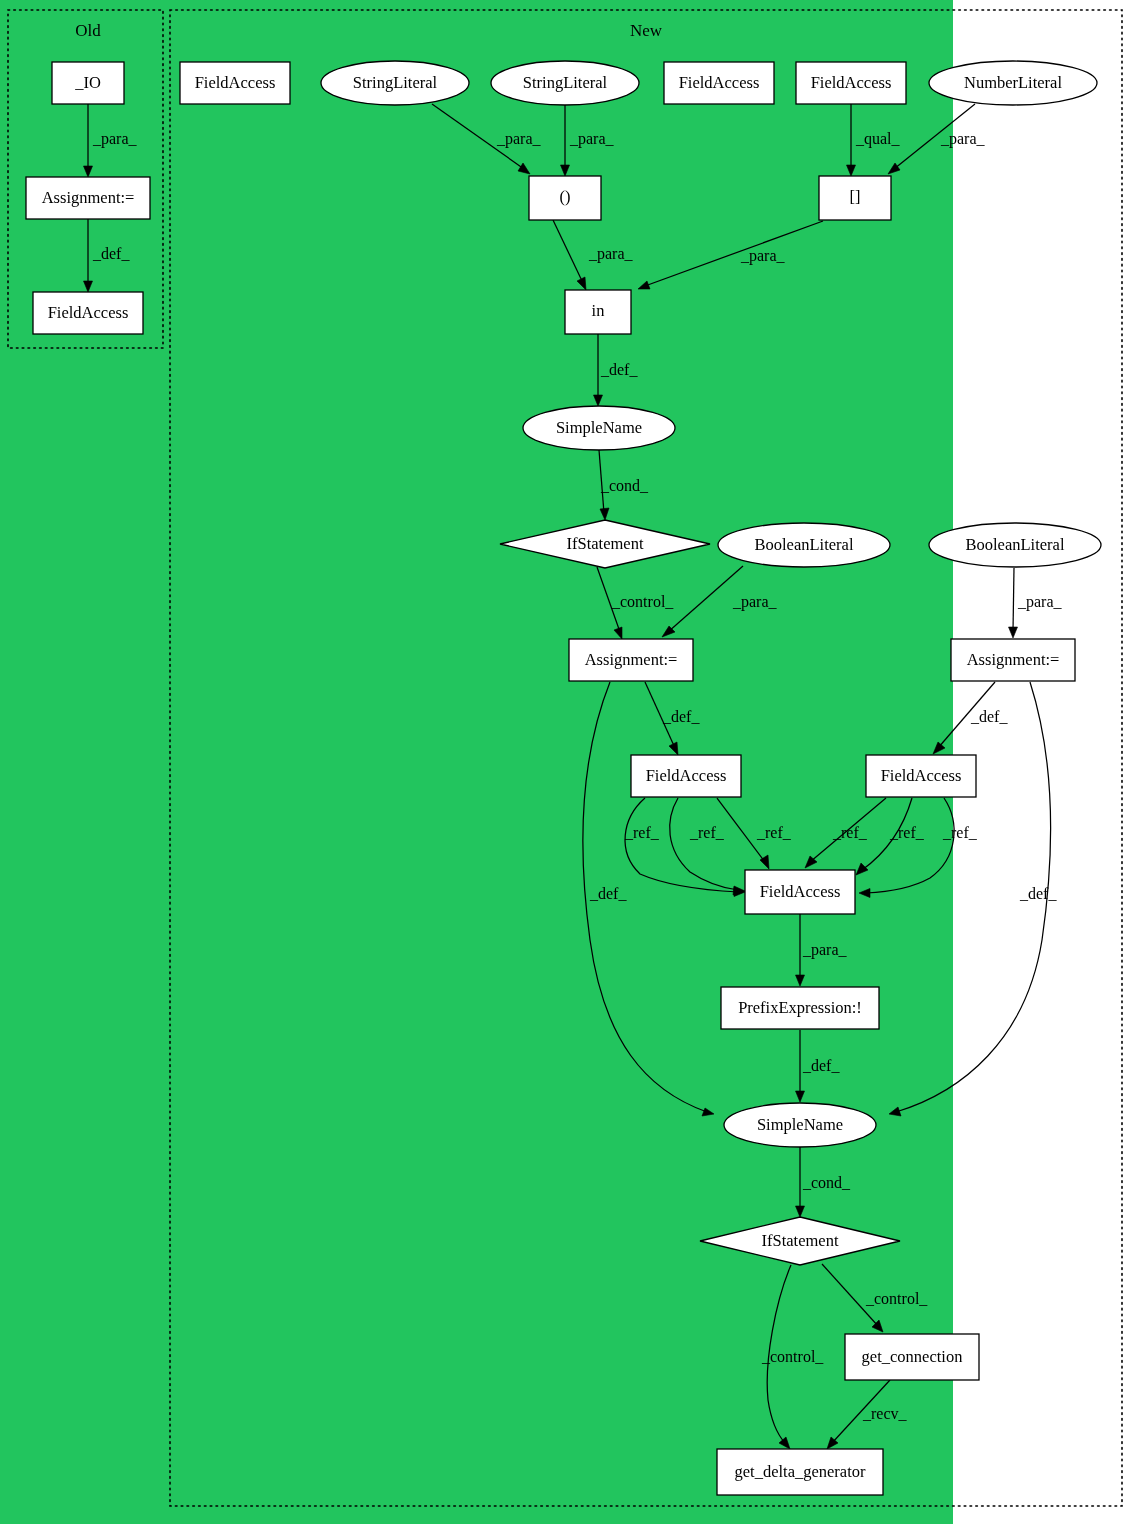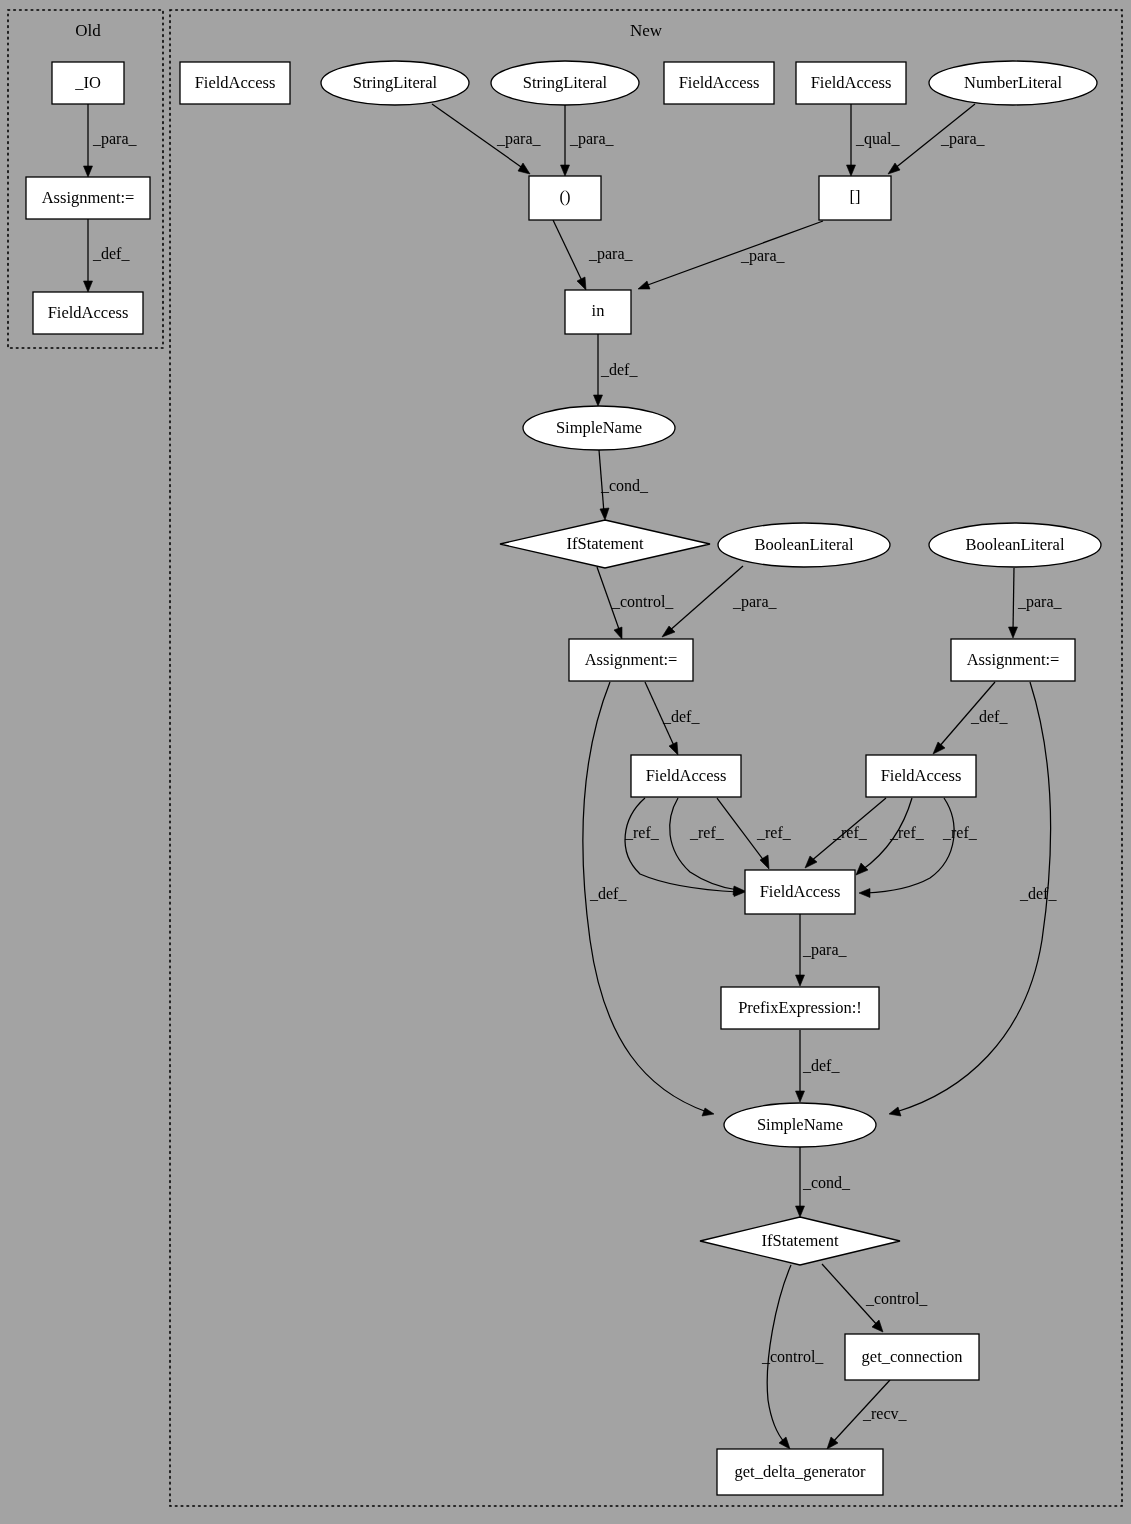--- a/index.html
+++ b/index.html
@@ -2,23 +2,23 @@
 <html><head>
 <meta charset="utf-8">
 <style>
   html, body {
     margin: 0;
     padding: 0;
     background: #ffffff;
   }
   #canvas-wrap {
     position: relative;
-    width: 1131px;
+    width: 953px;
     height: 1524px;
-    background: #a3a3a3;
+    background: #22c55e;
     font-family: "Liberation Serif", serif;
   }
   svg#graph {
     display: block;
     width: 1131px;
     height: 1524px;
   }
   .cluster-box {
     fill: none;
     stroke: #000000;

